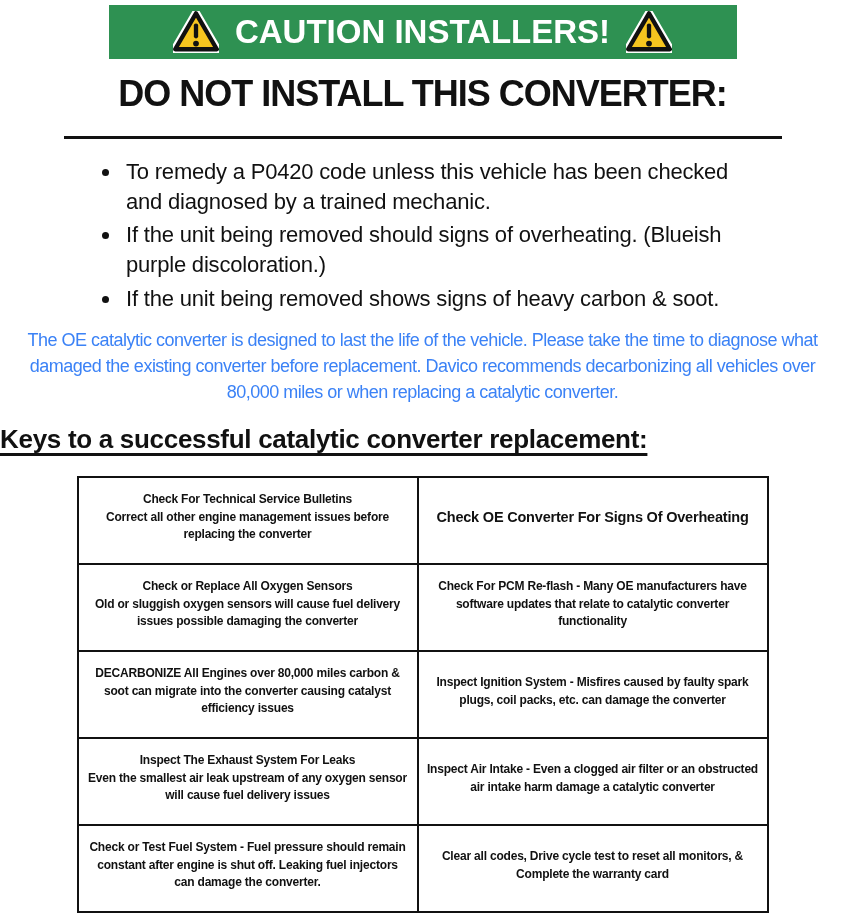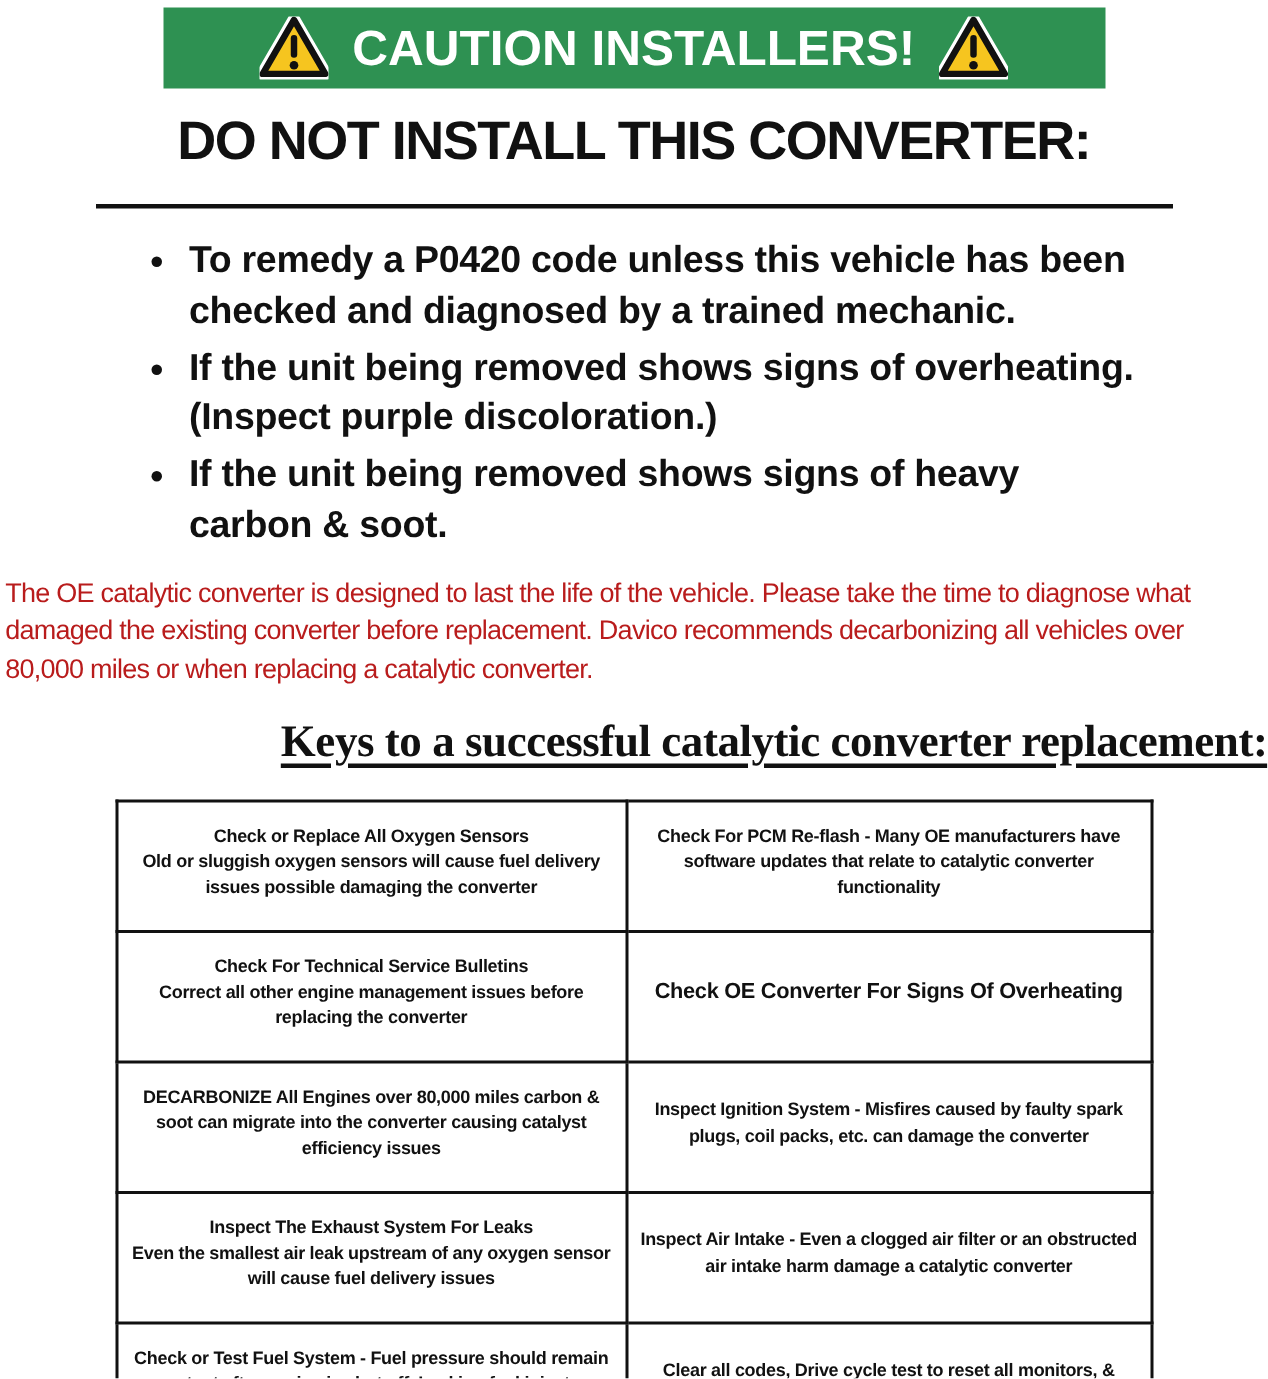--- a/index.html
+++ b/index.html
@@ -45,46 +45,45 @@
   .divider {
     width: 718px;
     border: none;
     border-top: 3px solid #111111;
     margin: 21px auto 0 auto;
   }
   ul.warnings {
     width: 645px;
     margin: 18px 0 0 100px;
     padding: 0 0 0 22px;
-    font-size: 25px;
-    font-weight: 700;
+    font-size: 22px;
+    font-weight: 400;
     line-height: 1.35;
     letter-spacing: -0.2px;
   }
   ul.warnings li { margin: 0 0 4px 0; padding-left: 4px; }
   .intro {
     width: 838px;
     margin: 15px auto 0 auto;
-    text-align: left;
+    text-align: center;
     font-size: 18px;
     font-weight: 400;
     letter-spacing: -0.5px;
     line-height: 1.42;
-    color: #b91c1c;
+    color: #3b82f6;
   }
   .keys-heading {
-    text-align: right;
-    font-size: 30px;
+    text-align: left;
+    font-size: 26px;
     font-weight: 800;
     letter-spacing: -0.3px;
     margin: 19px 0 0 0;
     text-decoration: underline;
     text-decoration-thickness: 2.5px;
     text-underline-offset: 5px;
-    font-family: Liberation Serif, serif;
   }
   table.tips {
     width: 690px;
     margin: 21px auto 0 auto;
     border-collapse: collapse;
     table-layout: fixed;
   }
   table.tips td {
     border: 2.5px solid #111111;
     height: 71px;
@@ -121,43 +120,43 @@
       <circle cx="32" cy="45" r="4" fill="#111111"></circle>
     </svg>
   </div>
 
   <h1 class="main-title">DO NOT INSTALL THIS CONVERTER:</h1>
 
   <hr class="divider">
 
   <ul class="warnings">
     <li>To remedy a P0420 code unless this vehicle has been checked and diagnosed by a trained mechanic.</li>
-    <li>If the unit being removed shows signs of overheating. (Inspect purple discoloration.)</li>
+    <li>If the unit being removed should signs of overheating. (Blueish purple discoloration.)</li>
     <li>If the unit being removed shows signs of heavy carbon &amp; soot.</li>
   </ul>
 
   <p class="intro">The OE catalytic converter is designed to last the life of the vehicle. Please take the time to diagnose what damaged the existing converter before replacement. Davico recommends decarbonizing all vehicles over 80,000 miles or when replacing a catalytic converter.</p>
 
   <h2 class="keys-heading">Keys to a successful catalytic converter replacement:</h2>
 
   <table class="tips">
     <colgroup>
       <col class="left-col">
       <col class="right-col">
     </colgroup>
     <tbody>
       <tr>
+        <td>Check For Technical Service Bulletins
+Correct all other engine management issues before replacing the converter</td>
+        <td class="cell-large">Check OE Converter For Signs Of Overheating</td>
+      </tr>
+      <tr>
         <td>Check or Replace All Oxygen Sensors
 Old or sluggish oxygen sensors will cause fuel delivery issues possible damaging the converter</td>
         <td>Check For PCM Re-flash - Many OE manufacturers have software updates that relate to catalytic converter functionality</td>
-      </tr>
-      <tr>
-        <td>Check For Technical Service Bulletins
-Correct all other engine management issues before replacing the converter</td>
-        <td class="cell-large">Check OE Converter For Signs Of Overheating</td>
       </tr>
       <tr>
         <td>DECARBONIZE All Engines over 80,000 miles carbon &amp; soot can migrate into the converter causing catalyst efficiency issues</td>
         <td>Inspect Ignition System - Misfires caused by faulty spark plugs, coil packs, etc. can damage the converter</td>
       </tr>
       <tr>
         <td>Inspect The Exhaust System For Leaks
 Even the smallest air leak upstream of any oxygen sensor will cause fuel delivery issues</td>
         <td>Inspect Air Intake - Even a clogged air filter or an obstructed air intake harm damage a catalytic converter</td>
       </tr>

